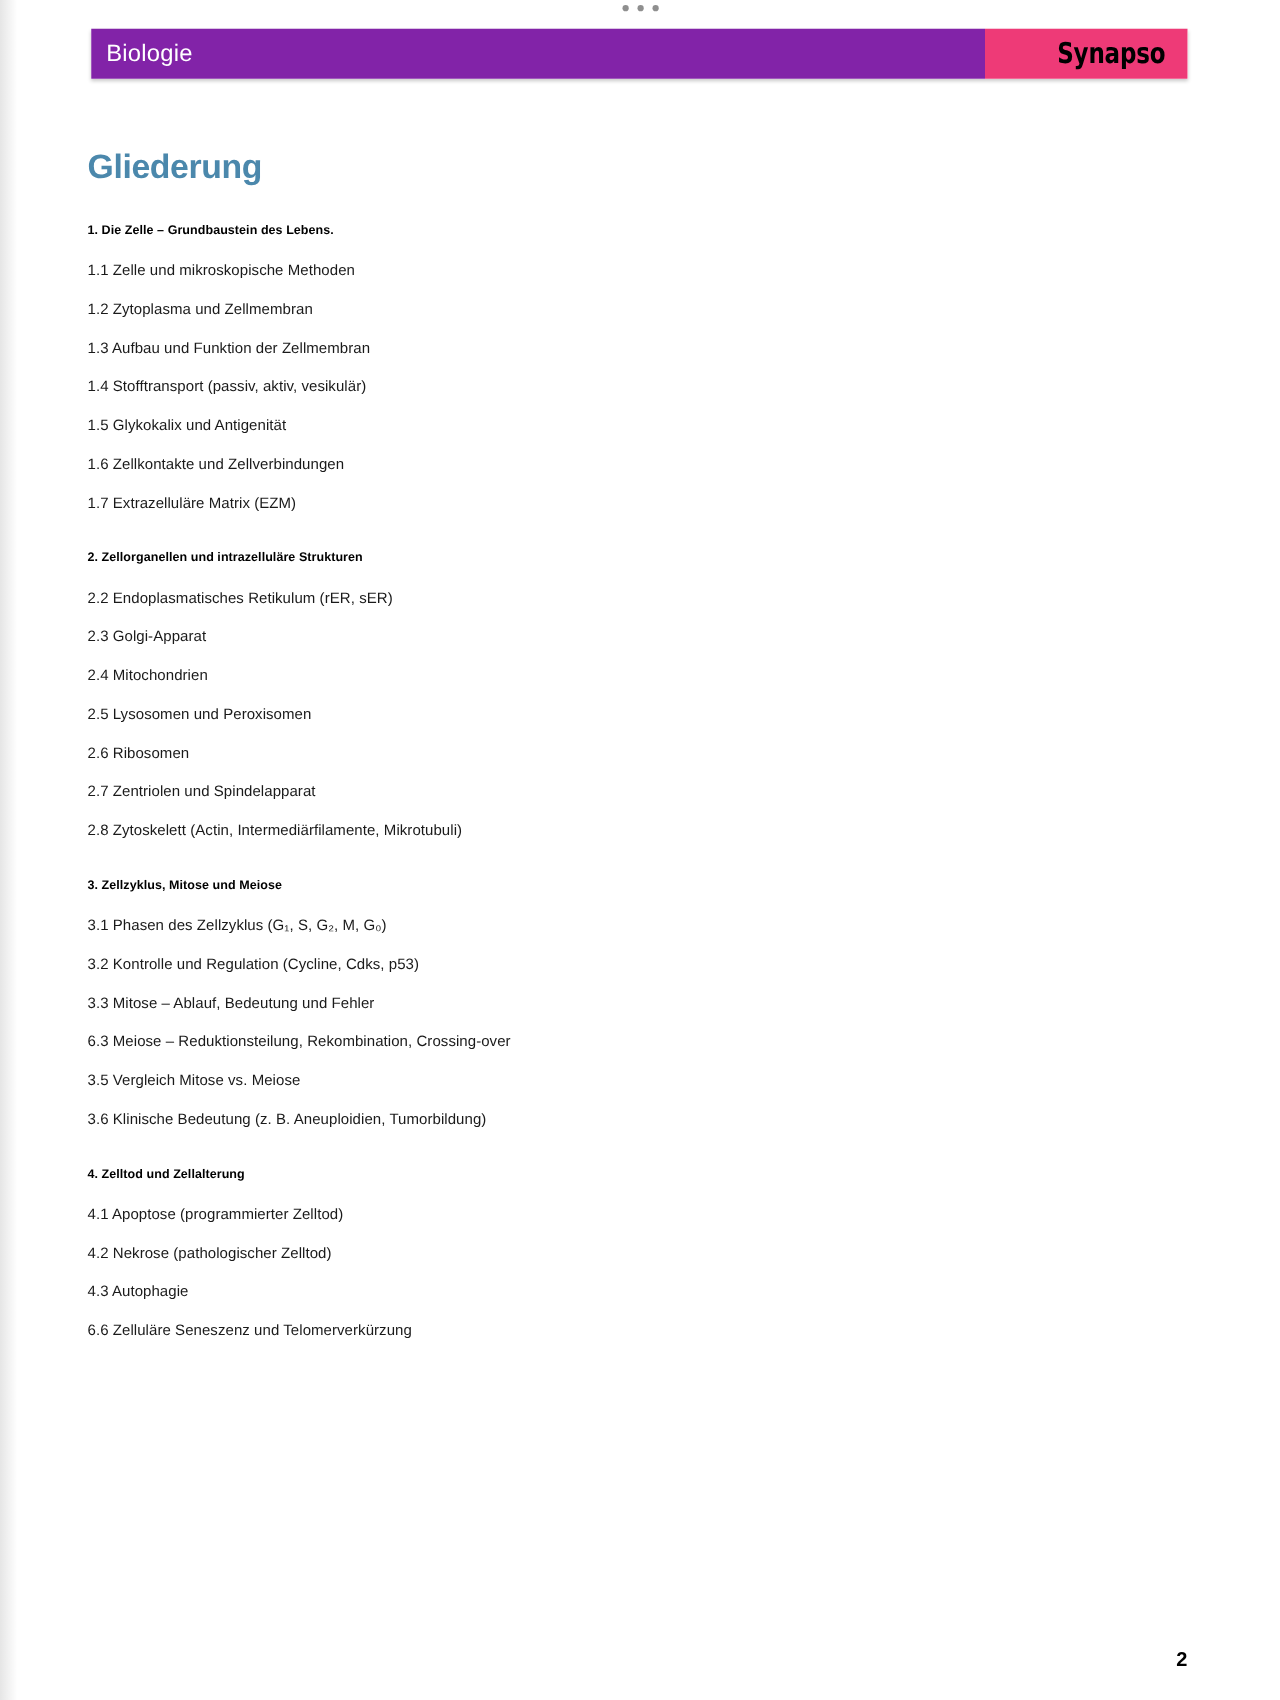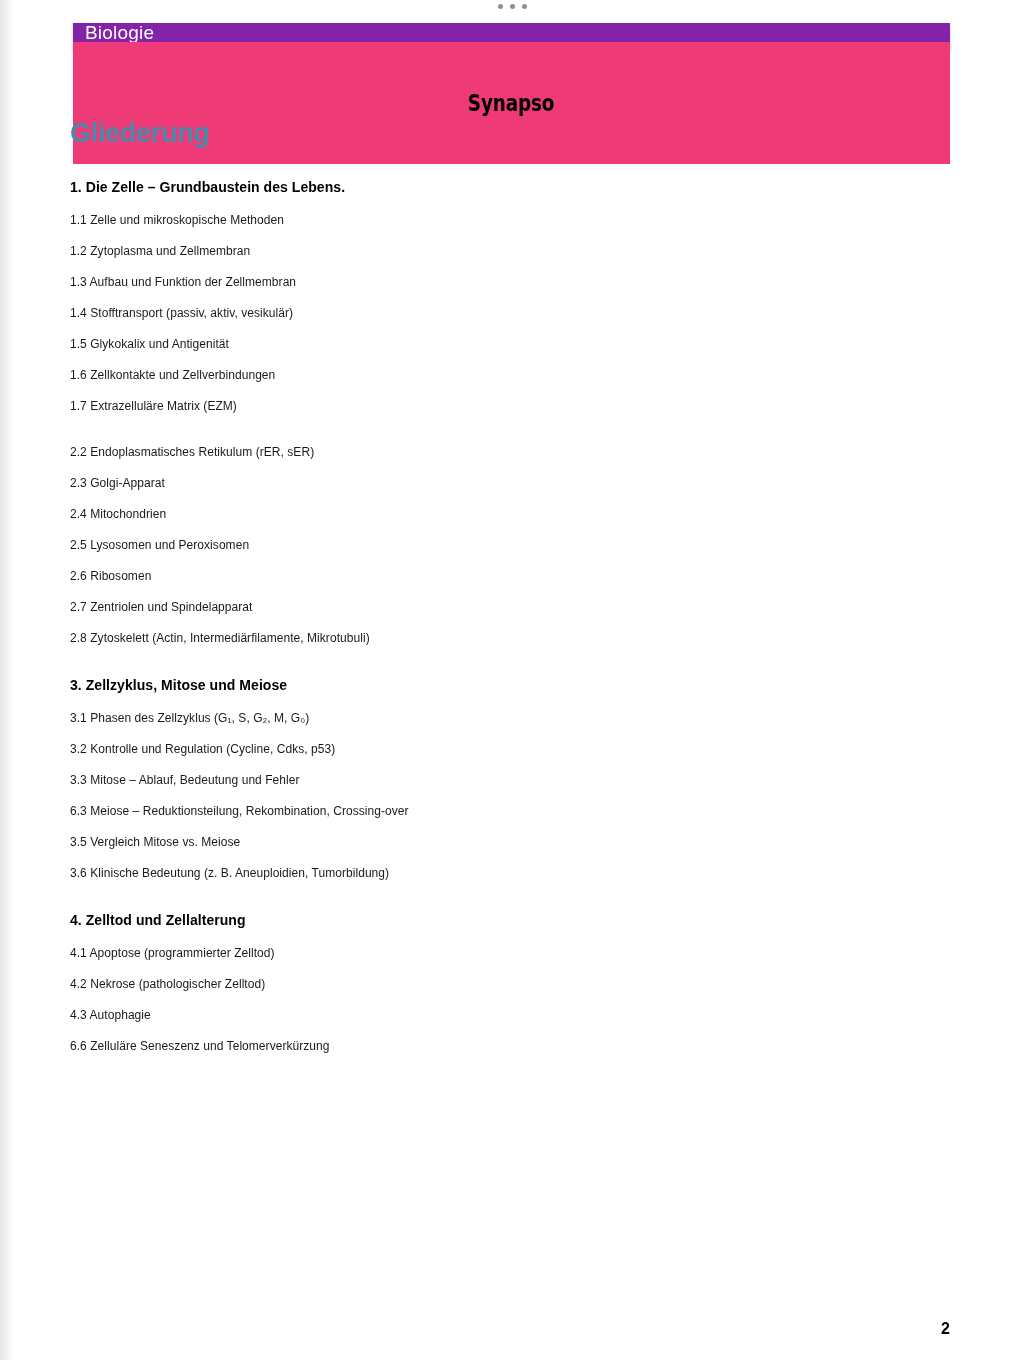--- a/index.html
+++ b/index.html
@@ -50,25 +50,24 @@
     border-radius: 50%;
     background: #8f8f8f;
   }
 
   
   .header-bar {
     position: absolute;
     left: 73px;
     top: 23px;
     width: 877px;
-    height: 28px;
+    height: 40px;
     display: flex;
     align-items: stretch;
     box-shadow: 0 2px 3px rgba(0,0,0,0.22);
-    flex-direction: column;
   }
   .header-subject {
     flex: 1 1 auto;
     background: #8223a8;
     display: flex;
     align-items: center;
     padding-left: 12px;
     box-sizing: border-box;
   }
   .header-subject-label {
@@ -77,20 +76,21 @@
     font-weight: 400;
     letter-spacing: 0.2px;
     line-height: 1;
   }
   .header-brand {
     flex: 0 0 122px;
     background: #ee3a77;
     display: flex;
     align-items: center;
     justify-content: center;
+    padding-left: 40px;
   }
   .header-brand-label {
     color: #000000;
     font-size: 23px;
     font-weight: 700;
     font-family: "DejaVu Sans", sans-serif;
     transform: scaleX(0.80);
     transform-origin: center;
     letter-spacing: -0.2px;
     line-height: 1;
@@ -116,21 +116,21 @@
     top: 180px;
     width: 880px;
   }
   .section {
     margin-bottom: 34px;
   }
   .section:last-child {
     margin-bottom: 0;
   }
   .section-heading {
-    font-size: 14px;
+    font-size: 10px;
     font-weight: 700;
     color: #000000;
     line-height: 1;
     margin: 0 0 20px 0;
     letter-spacing: 0.05px;
   }
   .outline-item {
     font-size: 12px;
     font-weight: 400;
     color: #1a1a1a;
@@ -182,20 +182,21 @@
         <div class="section-heading">1. Die Zelle – Grundbaustein des Lebens.</div>
         <div class="outline-item">1.1 Zelle und mikroskopische Methoden</div>
         <div class="outline-item">1.2 Zytoplasma und Zellmembran</div>
         <div class="outline-item">1.3 Aufbau und Funktion der Zellmembran</div>
         <div class="outline-item">1.4 Stofftransport (passiv, aktiv, vesikulär)</div>
         <div class="outline-item">1.5 Glykokalix und Antigenität</div>
         <div class="outline-item">1.6 Zellkontakte und Zellverbindungen</div>
         <div class="outline-item">1.7 Extrazelluläre Matrix (EZM)</div>
       </div>
       <div class="section">
+        <div class="section-heading">2. Zellorganellen und intrazelluläre Strukturen</div>
         <div class="outline-item">2.2 Endoplasmatisches Retikulum (rER, sER)</div>
         <div class="outline-item">2.3 Golgi-Apparat</div>
         <div class="outline-item">2.4 Mitochondrien</div>
         <div class="outline-item">2.5 Lysosomen und Peroxisomen</div>
         <div class="outline-item">2.6 Ribosomen</div>
         <div class="outline-item">2.7 Zentriolen und Spindelapparat</div>
         <div class="outline-item">2.8 Zytoskelett (Actin, Intermediärfilamente, Mikrotubuli)</div>
       </div>
       <div class="section">
         <div class="section-heading">3. Zellzyklus, Mitose und Meiose</div>

